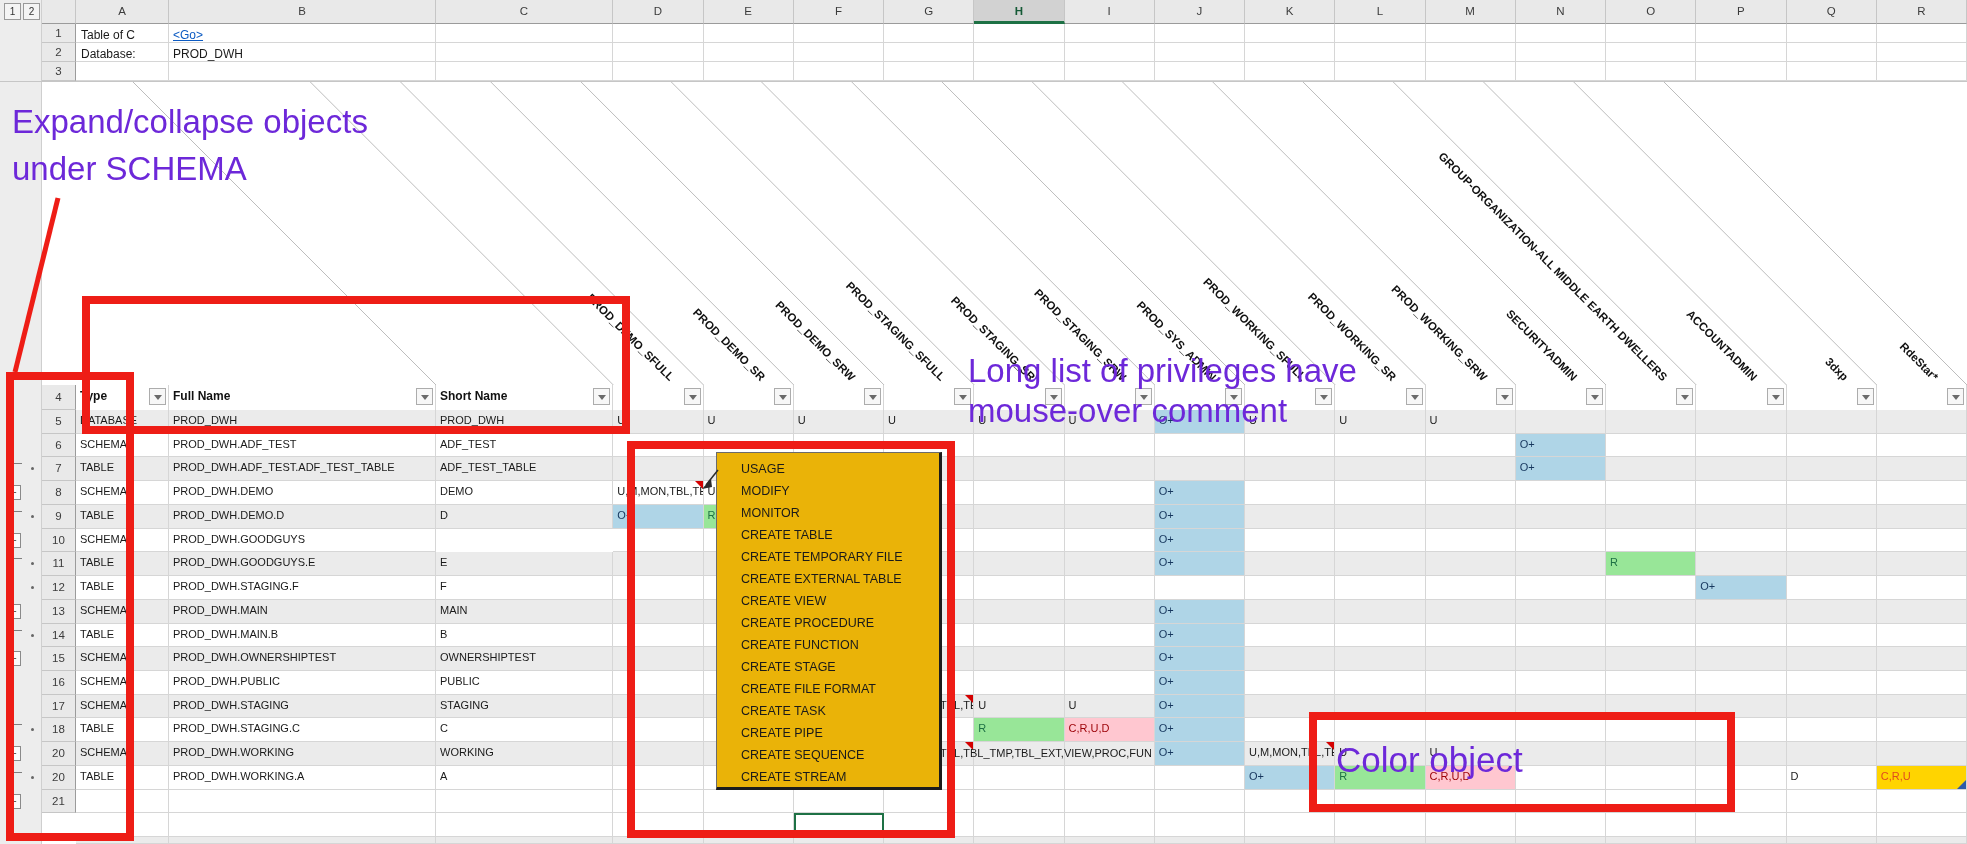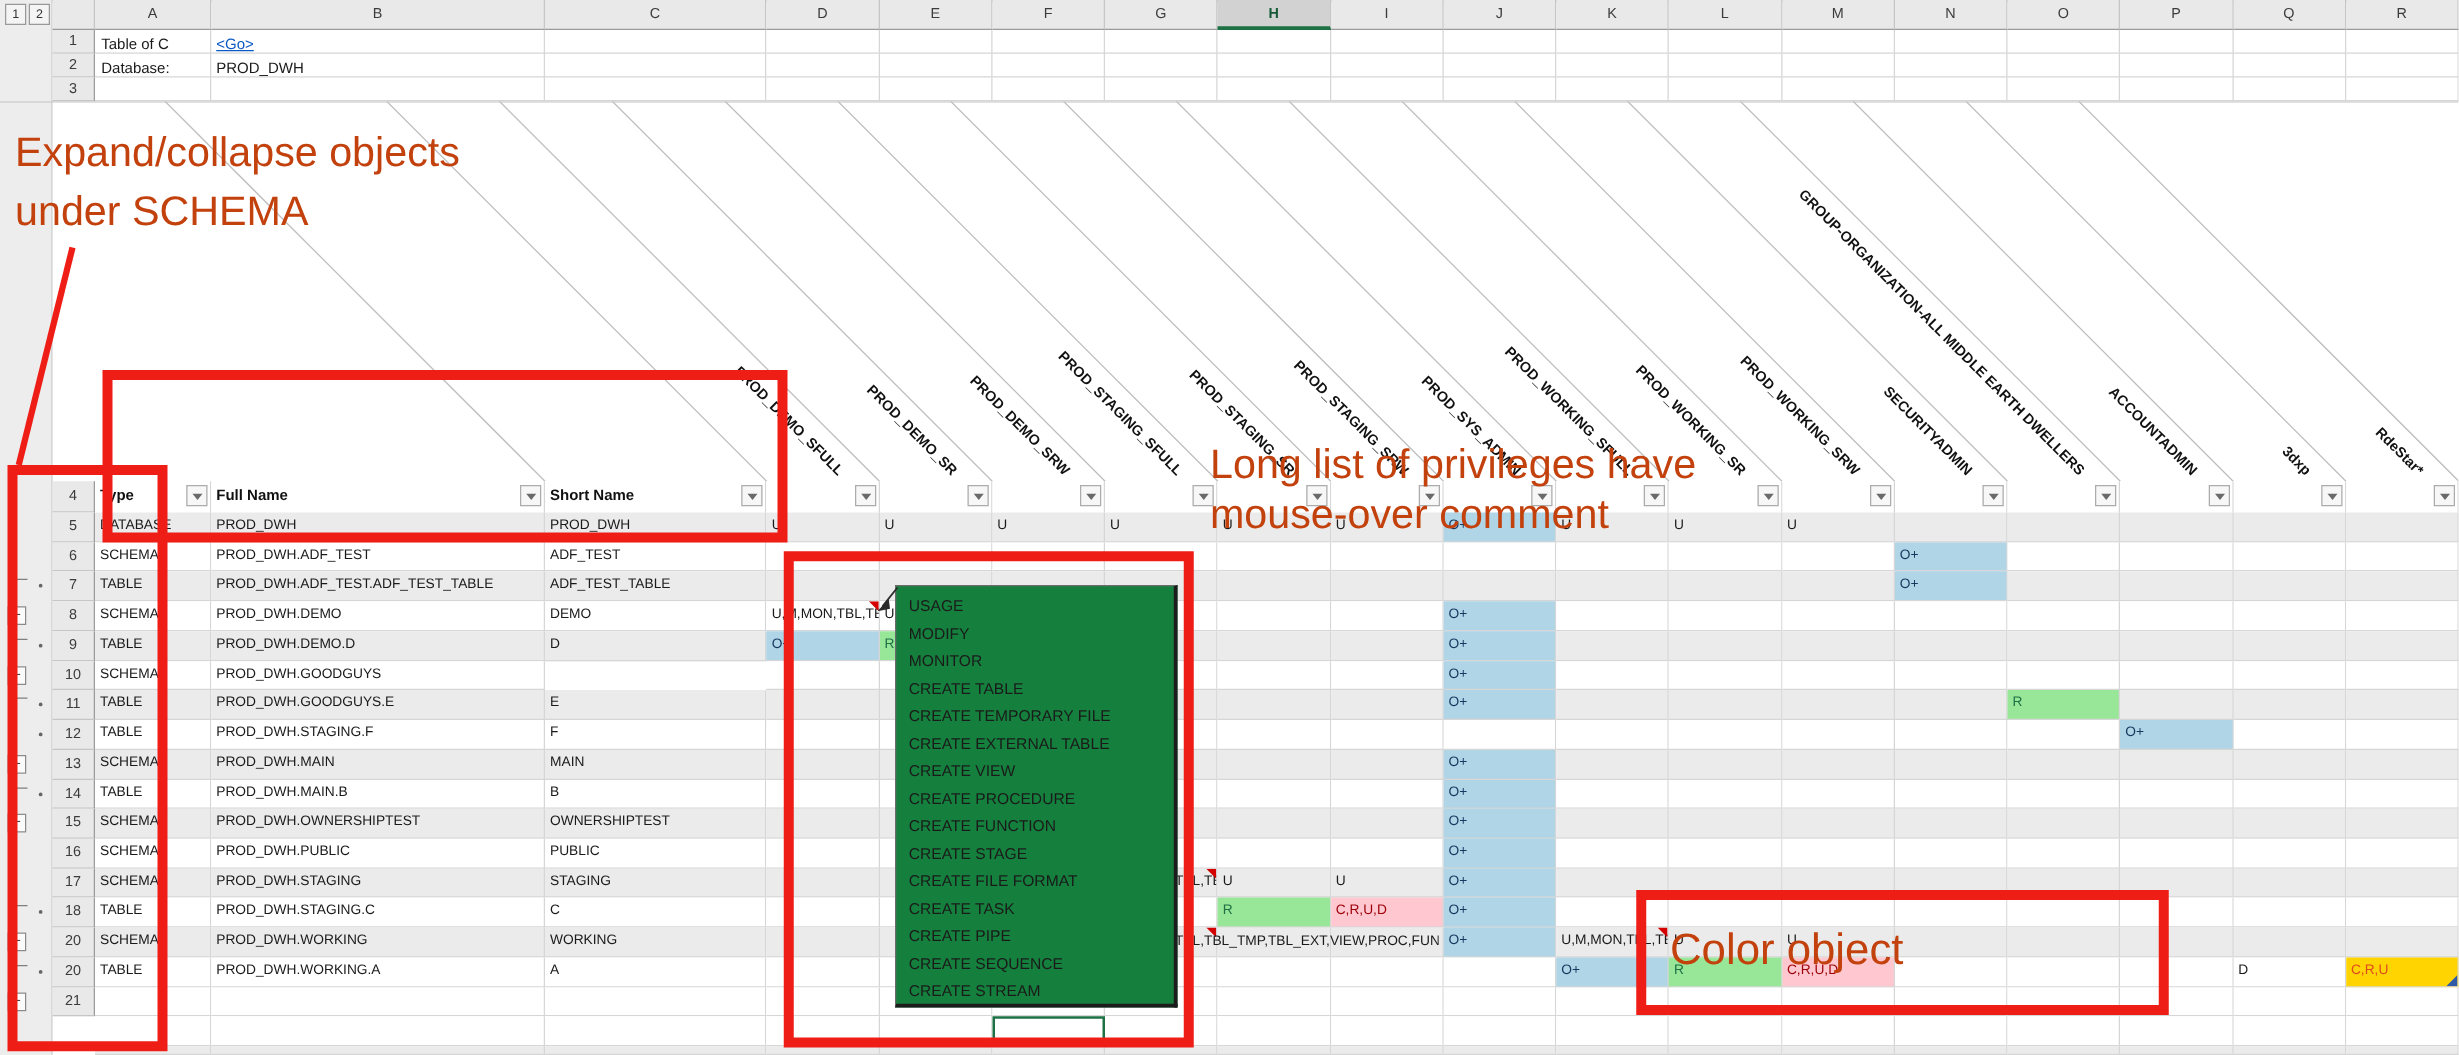--- a/index.html
+++ b/index.html
@@ -33,26 +33,26 @@
   .c-yellow{background:#FFD400;color:#E04B1E;}
   .flag{position:absolute;right:0;top:0;width:0;height:0;border-top:8px solid #D40000;border-left:8px solid transparent;}
   .cornerblue{position:absolute;right:0;bottom:0;width:0;height:0;border-bottom:9px solid #2E5AA8;border-left:9px solid transparent;}
   .diaglabel{position:absolute;white-space:nowrap;font-size:11.5px;font-weight:bold;color:#111;
              transform:translate(-100%,-100%) rotate(45deg);transform-origin:100% 100%;}
   .spill{position:absolute;font-size:11px;color:#1a1a1a;white-space:nowrap;overflow:hidden;z-index:5;}
   
   .info{font-size:12px;color:#1a1a1a;}
   .golink{color:#0B5AC2;text-decoration:underline;font-size:12px;cursor:pointer;}
   
-  .red-text{position:absolute;color:#c2410c;font-size:33px;z-index:52;white-space:nowrap;}
+  .red-text{position:absolute;color:#6d28d9;font-size:33px;z-index:52;white-space:nowrap;}
   .red-rect{position:absolute;border:8px solid #EE1D16;box-sizing:border-box;z-index:48;pointer-events:none;}
   
-  #comment-box{position:absolute;left:716px;top:468px;width:226px;height:338px;background:#15803d;
+  #comment-box{position:absolute;left:716px;top:452px;width:226px;height:338px;background:#eab308;
                border:1px solid #6b6b6b;border-right:3px solid #1c1c1c;border-bottom:3px solid #1c1c1c;
-               box-sizing:border-box;z-index:40;padding:5px 0 0 10px;}
+               box-sizing:border-box;z-index:40;padding:5px 0 0 24px;}
   .citem{font-size:12.5px;color:#1a1a1a;line-height:22px;white-space:nowrap;}
   .active-cell{position:absolute;border:2px solid #1E7145;box-sizing:border-box;z-index:6;background:transparent;}
   #overlay-svg{position:absolute;left:0;top:0;z-index:47;pointer-events:none;}
   #diag-svg{position:absolute;left:0;top:81px;z-index:1;pointer-events:none;}
 </style>
 </head>
 <body>
 
 <div id="sheet">
 

